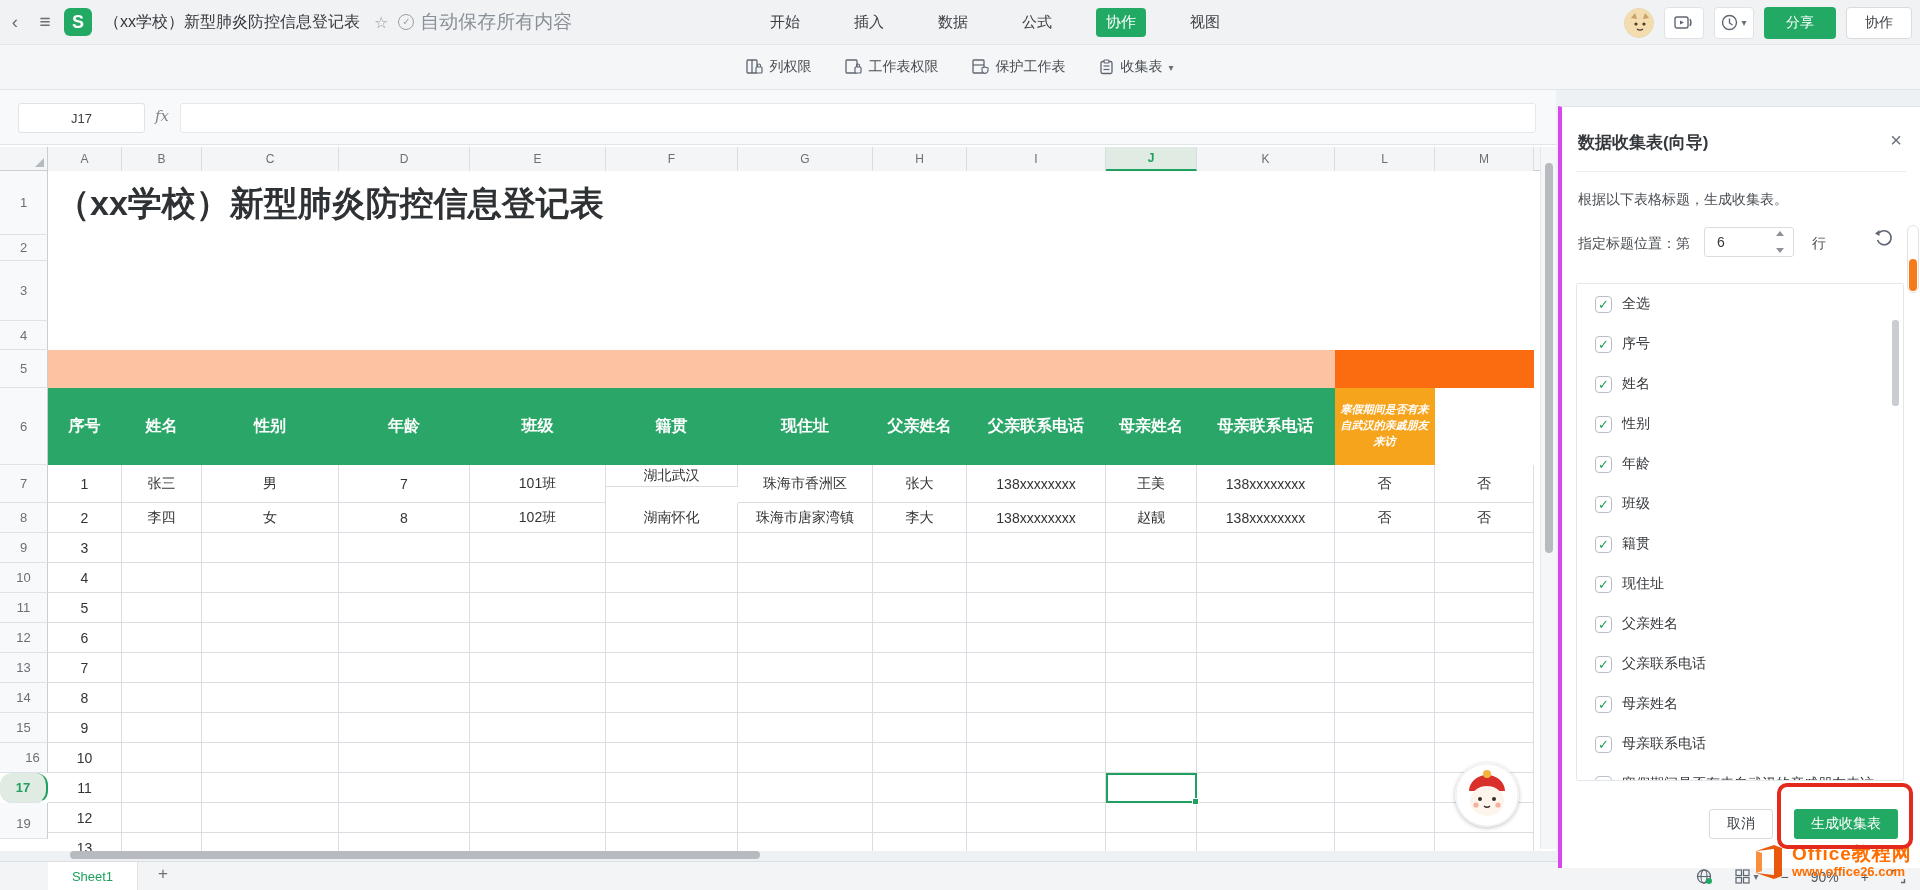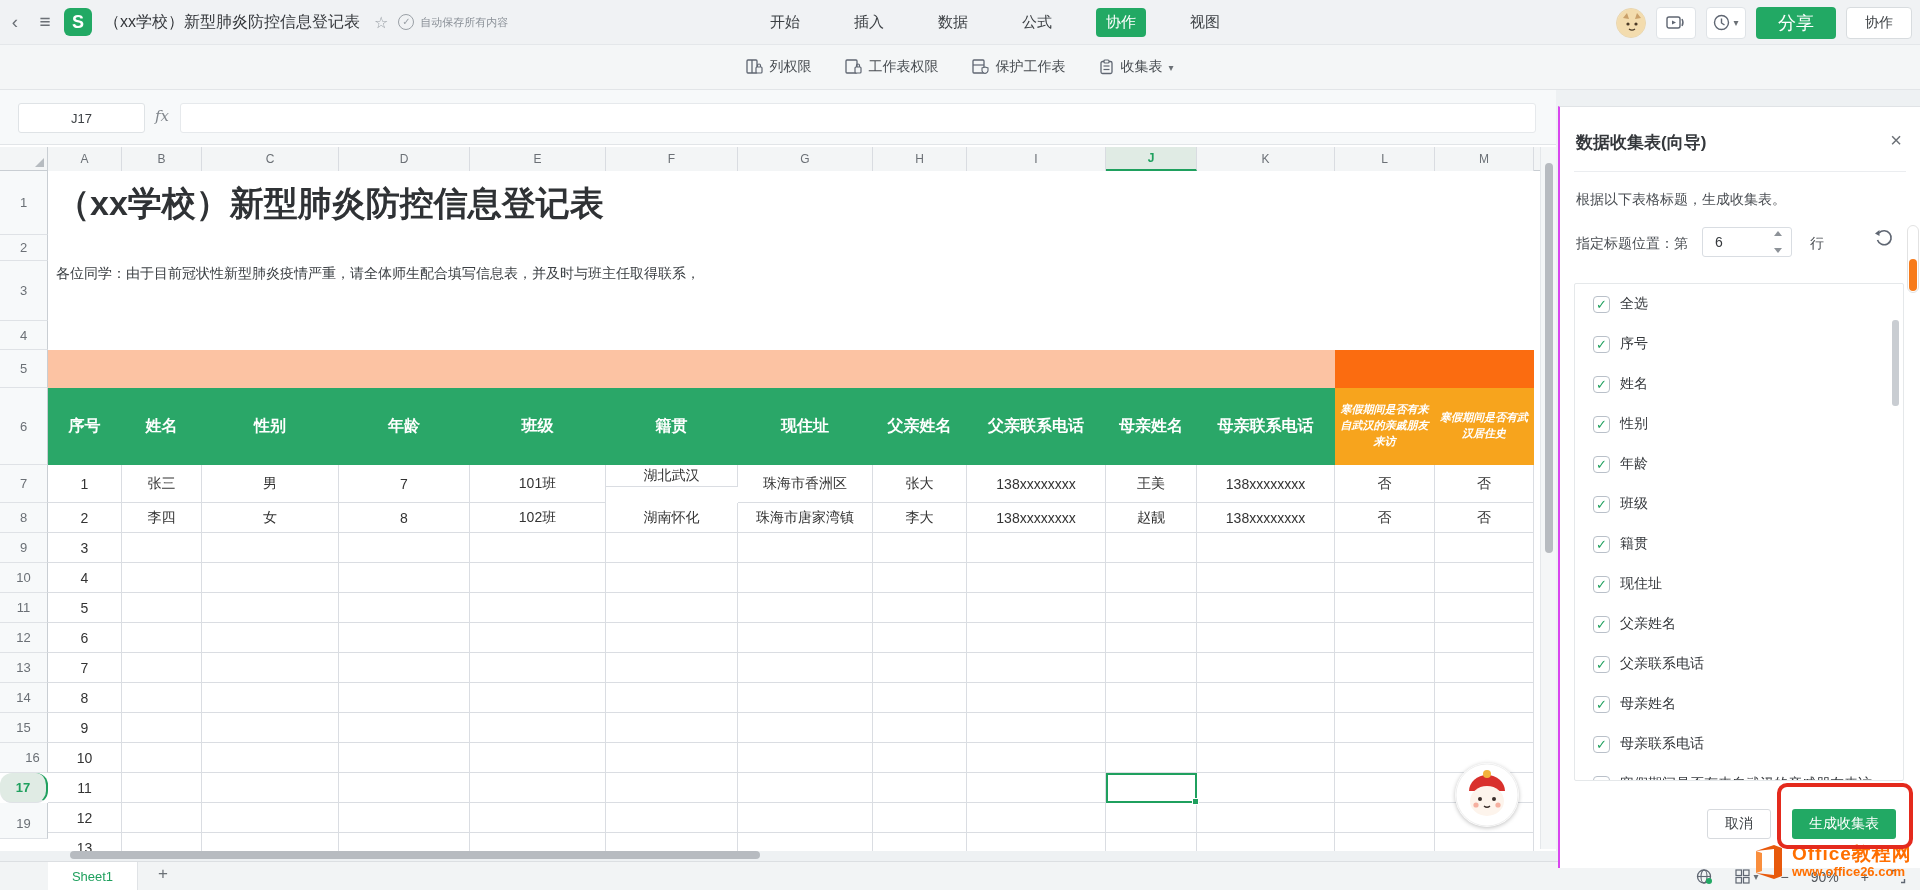--- a/index.html
+++ b/index.html
@@ -8,31 +8,31 @@
   
   .topbar { position:absolute; left:0; top:0; width:1920px; height:45px; background:#f0f2f4;
             display:flex; align-items:center; border-bottom:1px solid #e4e7ea; z-index:20;}
   .nav-glyph { font-size:19px; color:#6b7076; width:30px; text-align:center; cursor:pointer;}
   .wps-logo { width:28px; height:28px; border-radius:6px; background:#22a964; color:#fff;
               font-weight:bold; font-size:18px; display:flex; align-items:center; justify-content:center; margin:0 12px 0 4px;}
   .doc-name { font-size:16px; color:#35383c; margin-right:14px; }
   .star { color:#9aa0a6; font-size:16px; margin-right:10px; }
   .autosave-ic { width:16px; height:16px; border:1px solid #9aa0a6; border-radius:50%;
                  color:#9aa0a6; font-size:10px; line-height:14px; text-align:center; margin-right:6px;}
-  .autosave-tx { font-size:11px; color:#8a9097; }
+  .autosave-tx { font-size:19px; color:#8a9097; }
   .menus { position:absolute; left:760px; top:0; height:45px; display:flex; align-items:center; gap:34px; }
   .menu-item { font-size:15px; color:#3c4044; cursor:pointer; padding:5px 10px; border-radius:4px;}
   .menu-item.active { background:#22a964; color:#fff; }
   .top-right { position:absolute; right:8px; top:0; height:45px; display:flex; align-items:center; gap:10px;}
   .avatar { width:30px; height:30px; border-radius:50%; overflow:hidden; background:#f6e3c0; border:1px solid #e8d6b0;}
   .icon-btn { width:40px; height:32px; background:#fff; border:1px solid #dfe3e7; border-radius:4px;
               display:flex; align-items:center; justify-content:center; gap:3px; cursor:pointer;}
   .caret { font-size:10px; color:#6b7076; }
   .btn-share { height:32px; padding:0 22px; background:#22a964; border:none; border-radius:4px;
-               color:#fff; font-size:18px; cursor:pointer;}
+               color:#fff; font-size:14px; cursor:pointer;}
   .btn-collab { height:32px; padding:0 18px; background:#fff; border:1px solid #d8dcdf; border-radius:4px;
                 color:#3c4044; font-size:14px; cursor:pointer;}
   
   .ribbon { position:absolute; left:0; top:45px; width:1920px; height:45px; background:#f4f6f7;
             border-bottom:1px solid #e2e5e8; display:flex; align-items:center; justify-content:center; gap:34px; z-index:19;}
   .ribbon-item { display:flex; align-items:center; gap:6px; font-size:14px; color:#474c51; cursor:pointer;}
   .ribbon-item svg { display:block; }
   
   .formulabar { position:absolute; left:0; top:90px; width:1556px; height:55px; background:#f7f9fa;
                 border-bottom:1px solid #e2e5e8; }
@@ -84,21 +84,21 @@
                border-top:1px solid #dcdfe2; z-index:8;}
   .sheet-tab { position:absolute; left:48px; top:0; width:90px; height:29px; background:#fff;
                border-right:1px solid #e0e3e6; color:#1fa05e; font-size:13px;
                display:flex; align-items:center; justify-content:center; cursor:pointer;}
   .add-sheet { position:absolute; left:158px; top:2px; font-size:17px; color:#6b7076; cursor:pointer;}
   .status-right { position:absolute; right:14px; top:0; height:29px; display:flex; align-items:center; gap:22px;
                   font-size:14px; color:#55595e;}
   .status-right .zctl { cursor:pointer; }
   
   .panel { position:absolute; left:1558px; top:106px; width:362px; height:762px; background:#fff;
-           border-left:2px solid #d946ef; border-top:1px solid #e0e3e6; z-index:10;}
+           border-left:4px solid #d946ef; border-top:1px solid #e0e3e6; z-index:10;}
   .panel-title { position:absolute; left:16px; top:24px; font-size:17px; font-weight:bold; color:#35383c;}
   .panel-close { position:absolute; right:18px; top:22px; font-size:20px; color:#6b7076; cursor:pointer;}
   .panel-divider { position:absolute; left:14px; right:14px; top:64px; height:1px; background:#ebedf0;}
   .panel-desc { position:absolute; left:16px; top:84px; font-size:14px; color:#4a4e53;}
   .pos-label { position:absolute; left:16px; top:128px; font-size:14px; color:#4a4e53;}
   .pos-input { position:absolute; left:142px; top:120px; width:90px; height:30px; border:1px solid #d9dde2;
                border-radius:3px; background:#fff; font-size:14px; color:#35383c; padding:0 22px 0 12px;}
   .spinner { position:absolute; left:214px; top:124px; width:12px; height:22px; display:flex;
              flex-direction:column; justify-content:space-between; cursor:pointer;}
   .spin-up { width:0; height:0; border-left:4px solid transparent; border-right:4px solid transparent;
@@ -220,21 +220,20 @@
 </div>
 
 <div class="formulabar">
   <div class="namebox">J17</div>
   <span class="fx">fx</span>
   <input class="formula-input" value="" style="">
 </div>
 
 <div class="sheet" id="sheet">
   <div class="doc-title">（xx学校）新型肺炎防控信息登记表</div>
-  <div class="note-line" style="top:120px;">各位同学：由于目前冠状性新型肺炎疫情严重，请全体师生配合填写信息表，并及时与班主任取得联系，</div>
   <div class="selbox" id="selbox" style="left: 1106px; width: 91px; top: 628px; height: 30px;">
     <div class="handle"></div>
   </div>
 <div class="colhead-strip"></div>
     <div class="colhead" style="left: 48px; width: 74px;">A</div>
     <div class="colhead" style="left: 122px; width: 80px;">B</div>
     <div class="colhead" style="left: 202px; width: 137px;">C</div>
     <div class="colhead" style="left: 339px; width: 131px;">D</div>
     <div class="colhead" style="left: 470px; width: 136px;">E</div>
     <div class="colhead" style="left: 606px; width: 132px;">F</div>
@@ -272,21 +271,20 @@
     <div class="cell hdr" style="left: 202px; width: 137px; top: 243px; height: 77px;">性别</div>
     <div class="cell hdr" style="left: 339px; width: 131px; top: 243px; height: 77px;">年龄</div>
     <div class="cell hdr" style="left: 470px; width: 136px; top: 243px; height: 77px;">班级</div>
     <div class="cell hdr" style="left: 606px; width: 132px; top: 243px; height: 77px;">籍贯</div>
     <div class="cell hdr" style="left: 738px; width: 135px; top: 243px; height: 77px;">现住址</div>
     <div class="cell hdr" style="left: 873px; width: 94px; top: 243px; height: 77px;">父亲姓名</div>
     <div class="cell hdr" style="left: 967px; width: 139px; top: 243px; height: 77px;">父亲联系电话</div>
     <div class="cell hdr" style="left: 1106px; width: 91px; top: 243px; height: 77px;">母亲姓名</div>
     <div class="cell hdr" style="left: 1197px; width: 138px; top: 243px; height: 77px;">母亲联系电话</div>
     <div class="cell amber" style="left: 1335px; width: 100px; top: 243px; height: 77px;">寒假期间是否有来自武汉的亲戚朋友来访</div>
-    <div class="cell amber" style="left: 1435px; width: 99px; top: 243px; height: 77px;">寒假期间是否有武汉居住史</div>
     <div class="cell" style="left: 48px; width: 74px; top: 320px; height: 38px;">1</div>
     <div class="cell" style="left: 122px; width: 80px; top: 320px; height: 38px;">张三</div>
     <div class="cell" style="left: 202px; width: 137px; top: 320px; height: 38px;">男</div>
     <div class="cell" style="left: 339px; width: 131px; top: 320px; height: 38px;">7</div>
     <div class="cell" style="left: 470px; width: 136px; top: 320px; height: 38px;">101班</div>
     <div class="cell" style="left: 606px; width: 132px; top: 320px; height: 22px;">湖北武汉</div>
     <div class="cell" style="left: 738px; width: 135px; top: 320px; height: 38px;">珠海市香洲区</div>
     <div class="cell" style="left: 873px; width: 94px; top: 320px; height: 38px;">张大</div>
     <div class="cell" style="left: 967px; width: 139px; top: 320px; height: 38px;">138xxxxxxxx</div>
     <div class="cell" style="left: 1106px; width: 91px; top: 320px; height: 38px;">王美</div>

